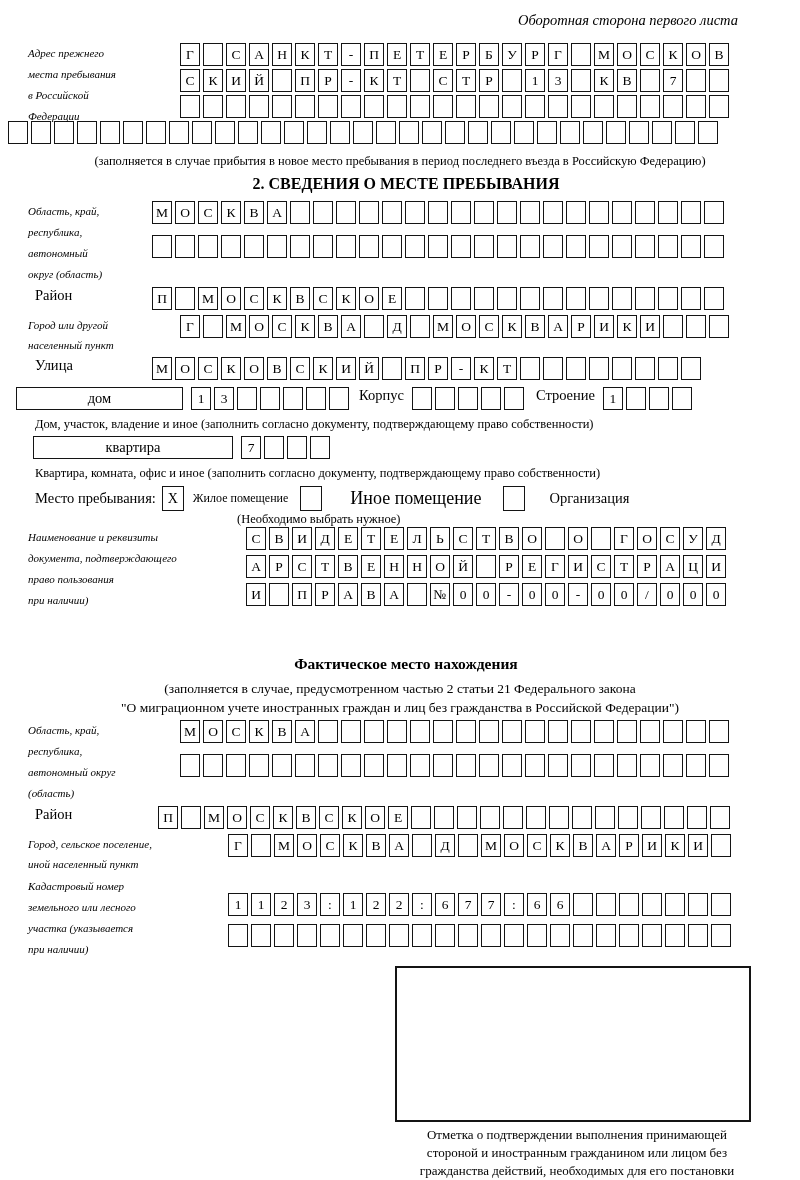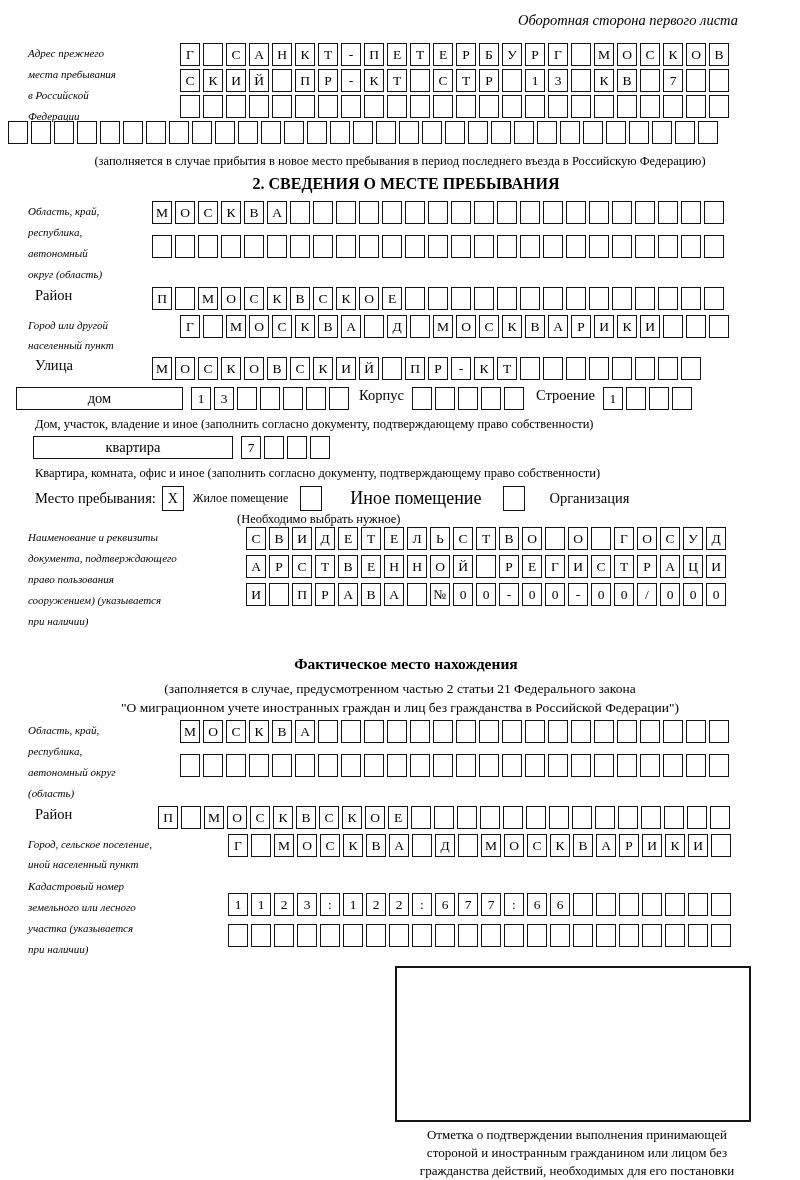--- a/index.html
+++ b/index.html
@@ -376,21 +376,20 @@
     <div class="chk" style="margin-left:22px"></div>
     <div style="margin-left:24px; font-size:14.5px">Организация</div>
   </div>
   <div class="cap" style="margin-left:237px; ">(Необходимо выбрать нужное)</div>
 
   <div class="block" style="min-height:126px">
     <div class="lbl" style="width:215px">
       <div>Наименование и реквизиты</div>
       <div>документа, подтверждающего</div>
       <div>право пользования</div>
-      <div>сооружением) (указывается</div>
       <div>при наличии)</div>
     </div>
     <div style="margin-left:246px">
       <div class="row" style="margin-bottom:5px">
           <span class="cell">С</span>
           <span class="cell">В</span>
           <span class="cell">И</span>
           <span class="cell">Д</span>
           <span class="cell">Е</span>
           <span class="cell">Т</span>

